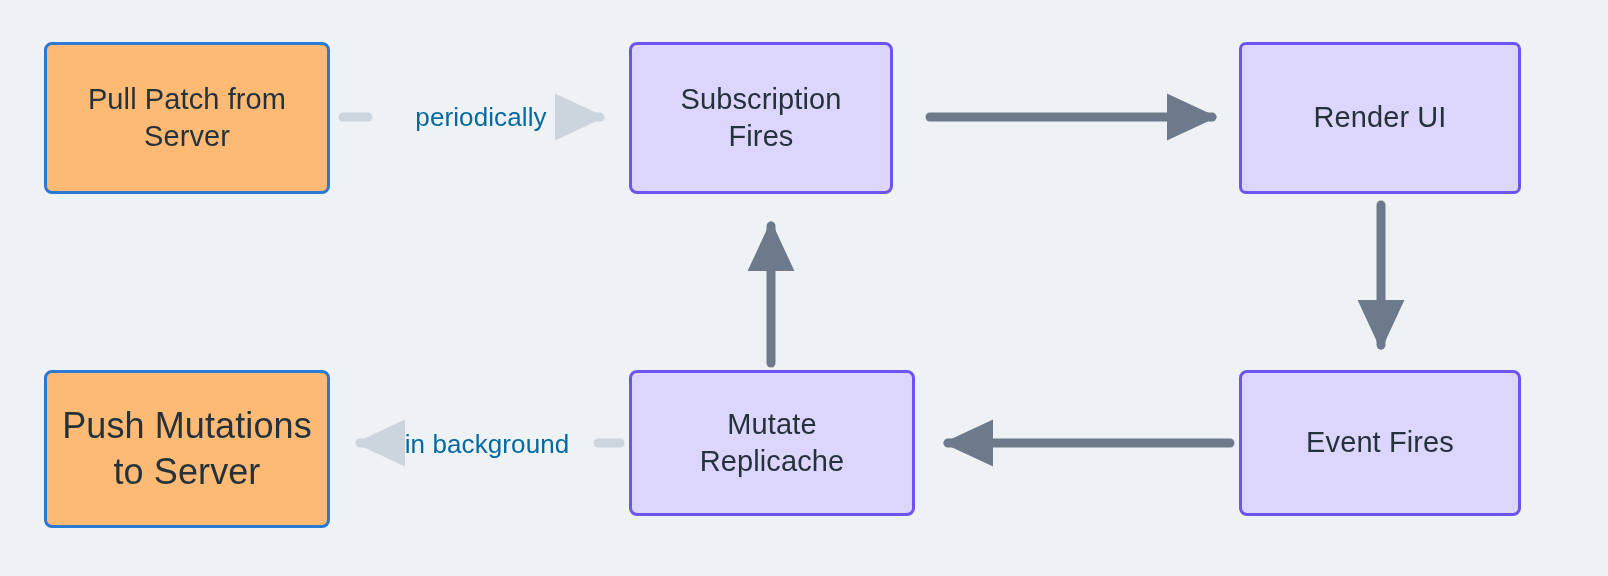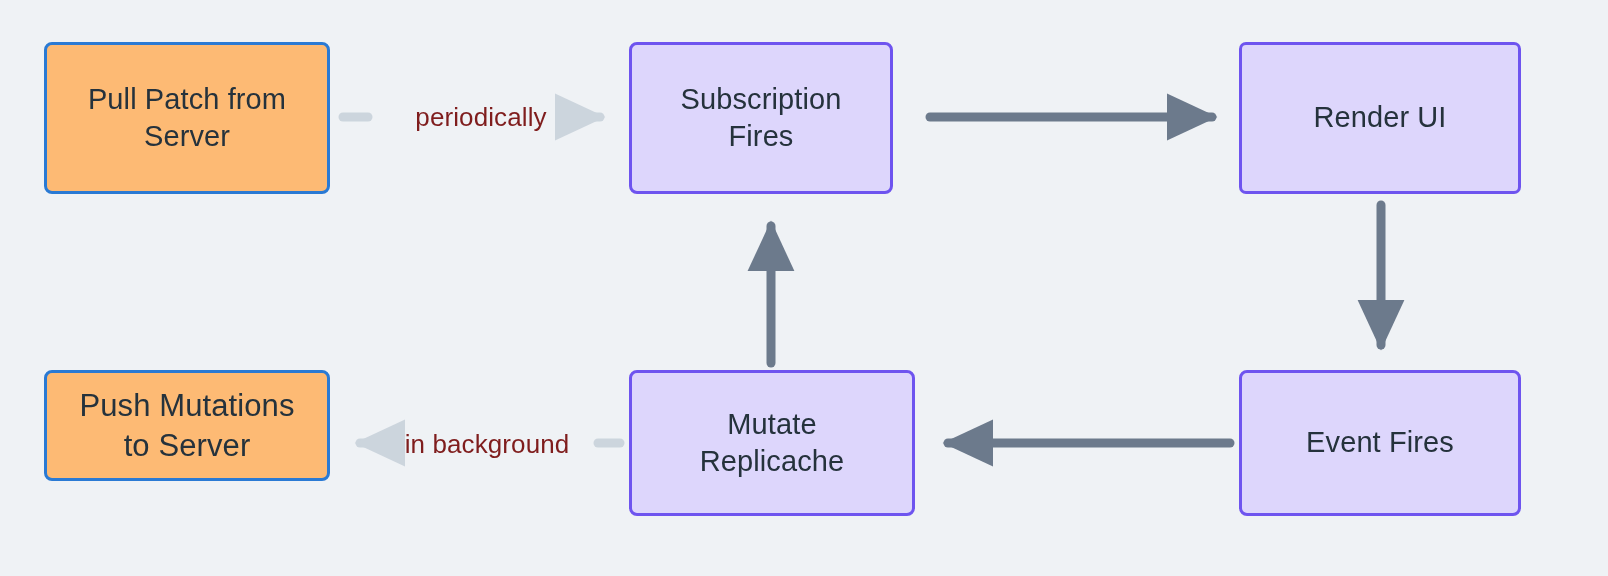--- a/index.html
+++ b/index.html
@@ -50,21 +50,21 @@
     color: #25323c;
   }
   .node.purple {
     background: #ddd6fc;
     border-color: #6e54ef;
     color: #25323c;
   }
   .edge-label {
     position: absolute;
     transform: translate(-50%, -50%);
-    color: #7f1d1d;
+    color: #0369a1;
     font-size: 26px;
     letter-spacing: 0.1px;
     white-space: nowrap;
   }
 </style>
 </head>
 <body>
 
 <div id="diagram">
 
@@ -112,21 +112,21 @@
 
   <div class="node purple" style="left:629px; top:42px; width:264px; height:152px; font-size:29px;">
     <span class="node-label">Subscription
 Fires</span>
   </div>
 
   <div class="node purple" style="left:1239px; top:42px; width:282px; height:152px; font-size:29px;border-radius:7px;">
     <span class="node-label">Render UI</span>
   </div>
 
-  <div class="node blue" style="left:44px; top:370px; width:286px; height:111px; font-size:31px;">
+  <div class="node blue" style="left:44px; top:370px; width:286px; height:158px; font-size:36px;">
     <span class="node-label">Push Mutations
 to Server</span>
   </div>
 
   <div class="node purple" style="left:1239px; top:370px; width:282px; height:146px; font-size:29px;">
     <span class="node-label">Event Fires</span>
   </div>
 
   <div class="node purple" style="left:629px; top:370px; width:286px; height:146px; font-size:29px;">
     <span class="node-label">Mutate

